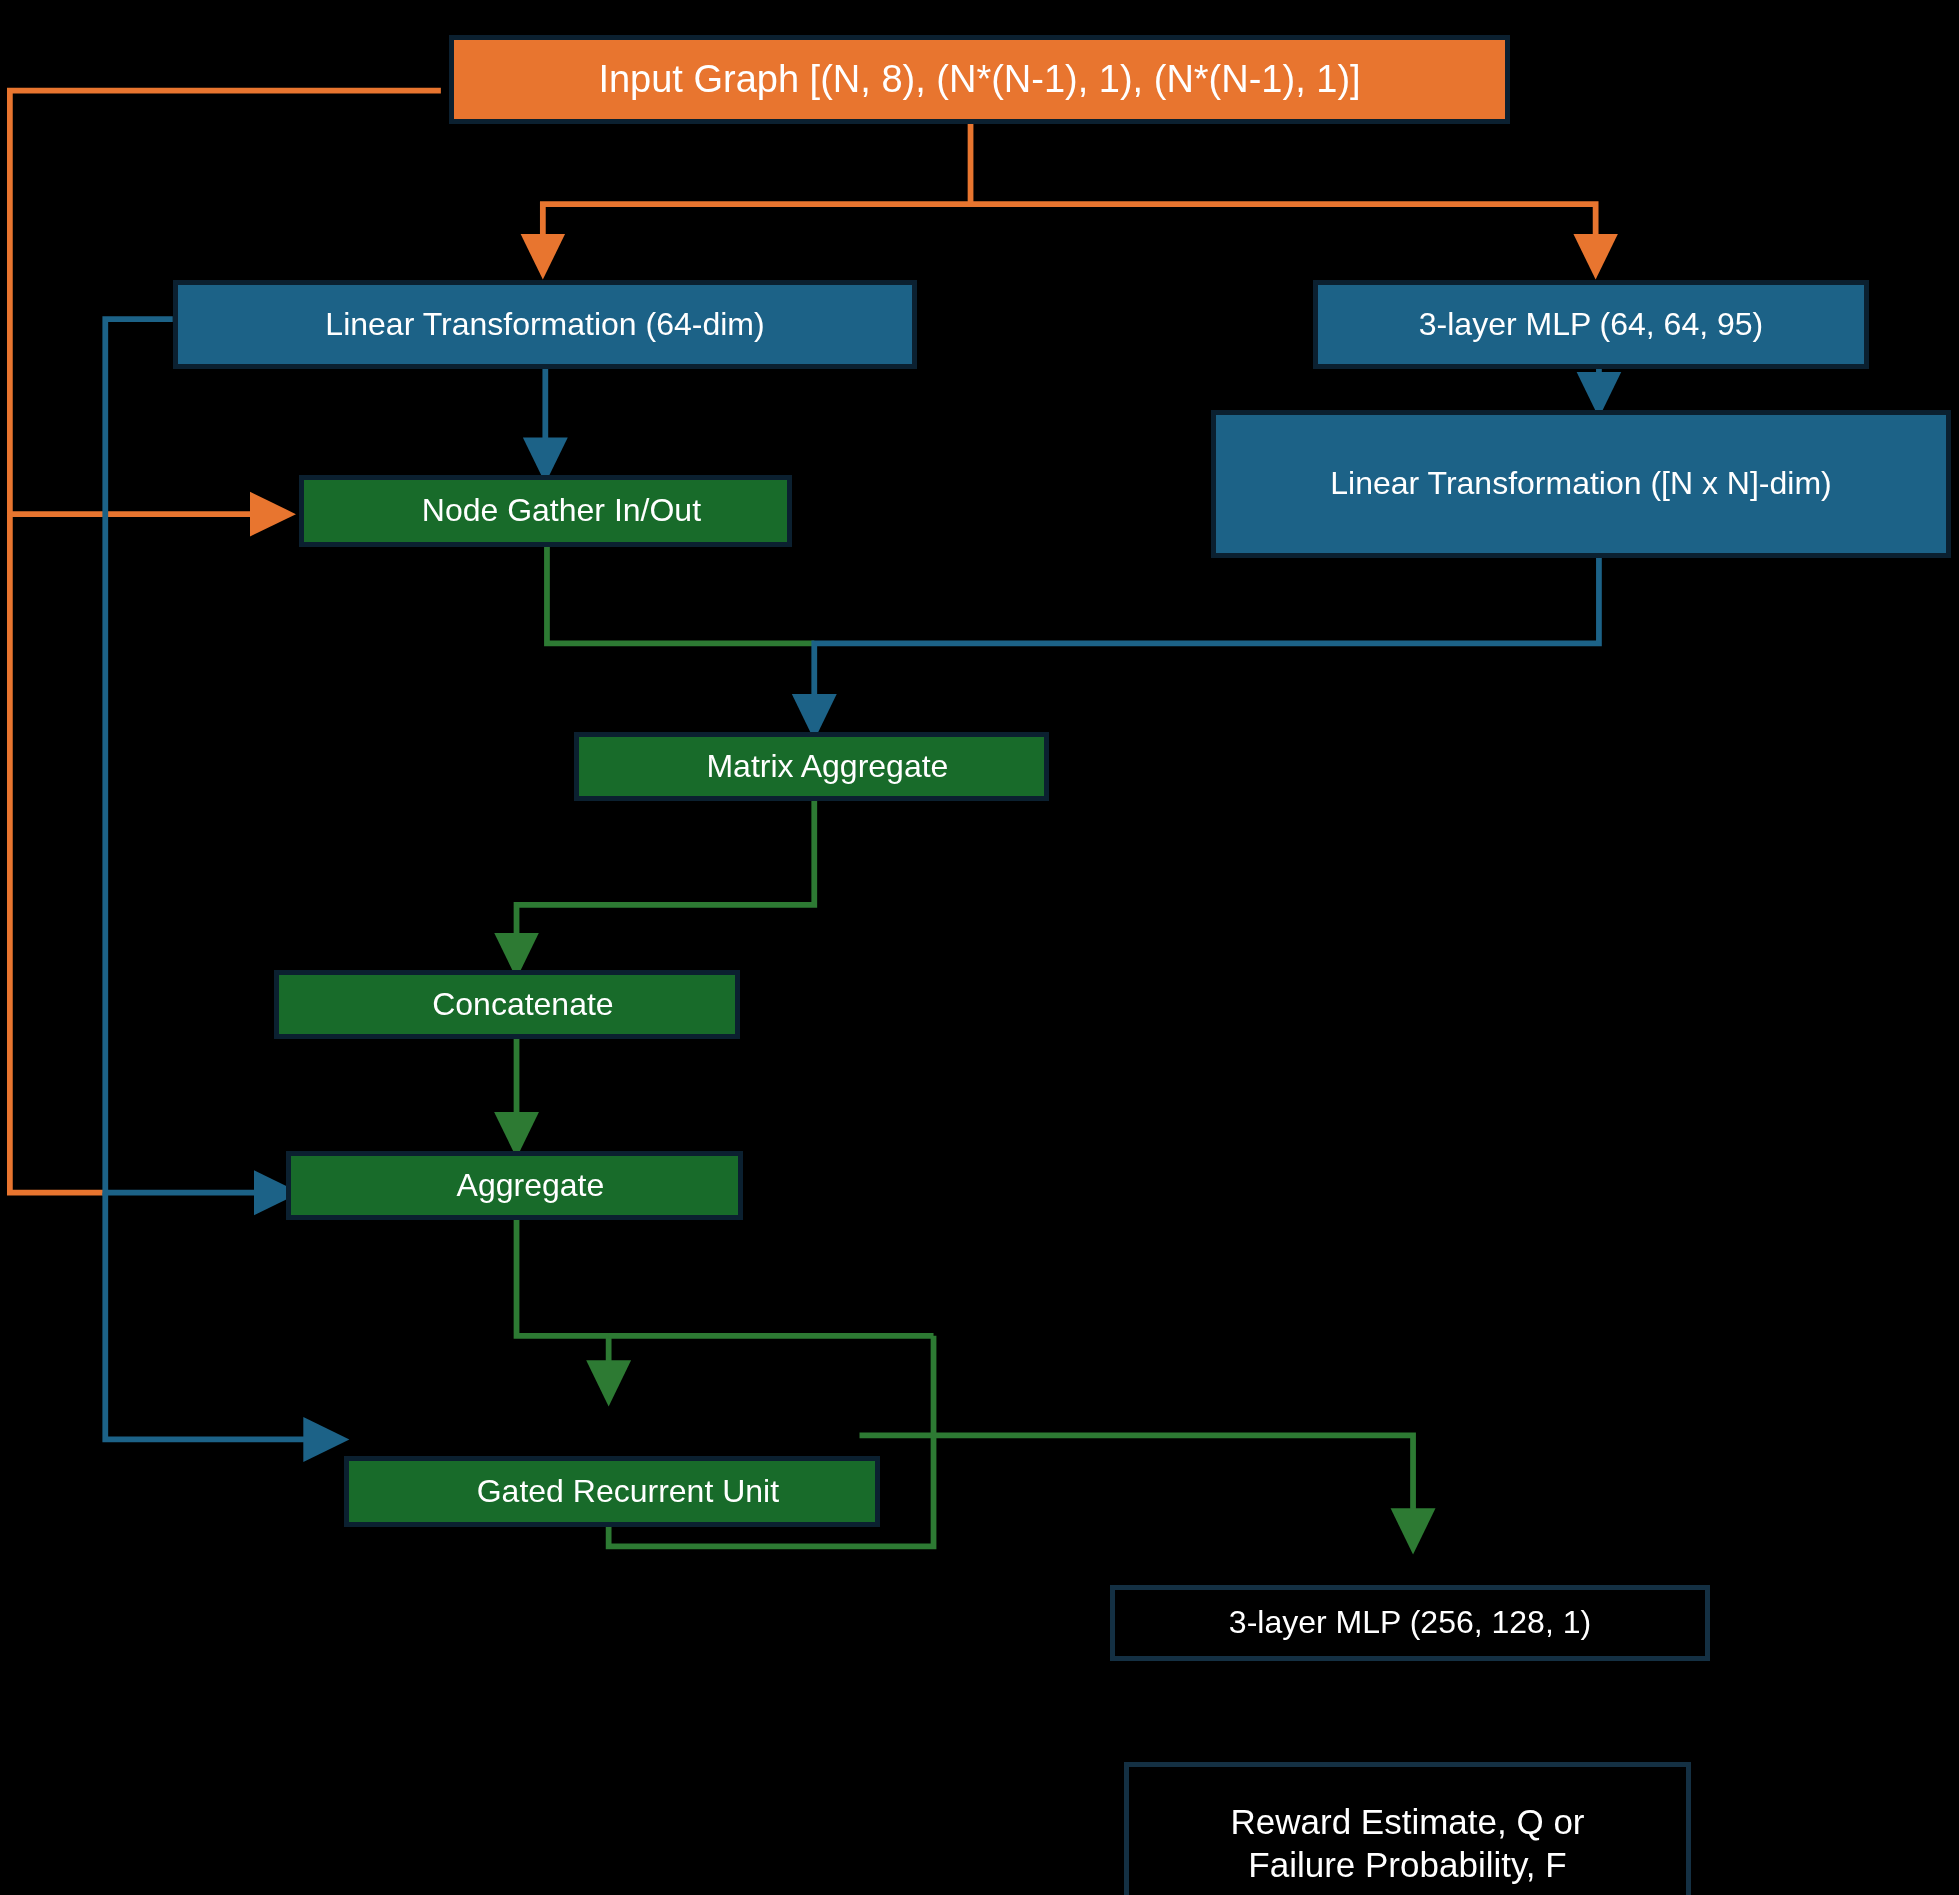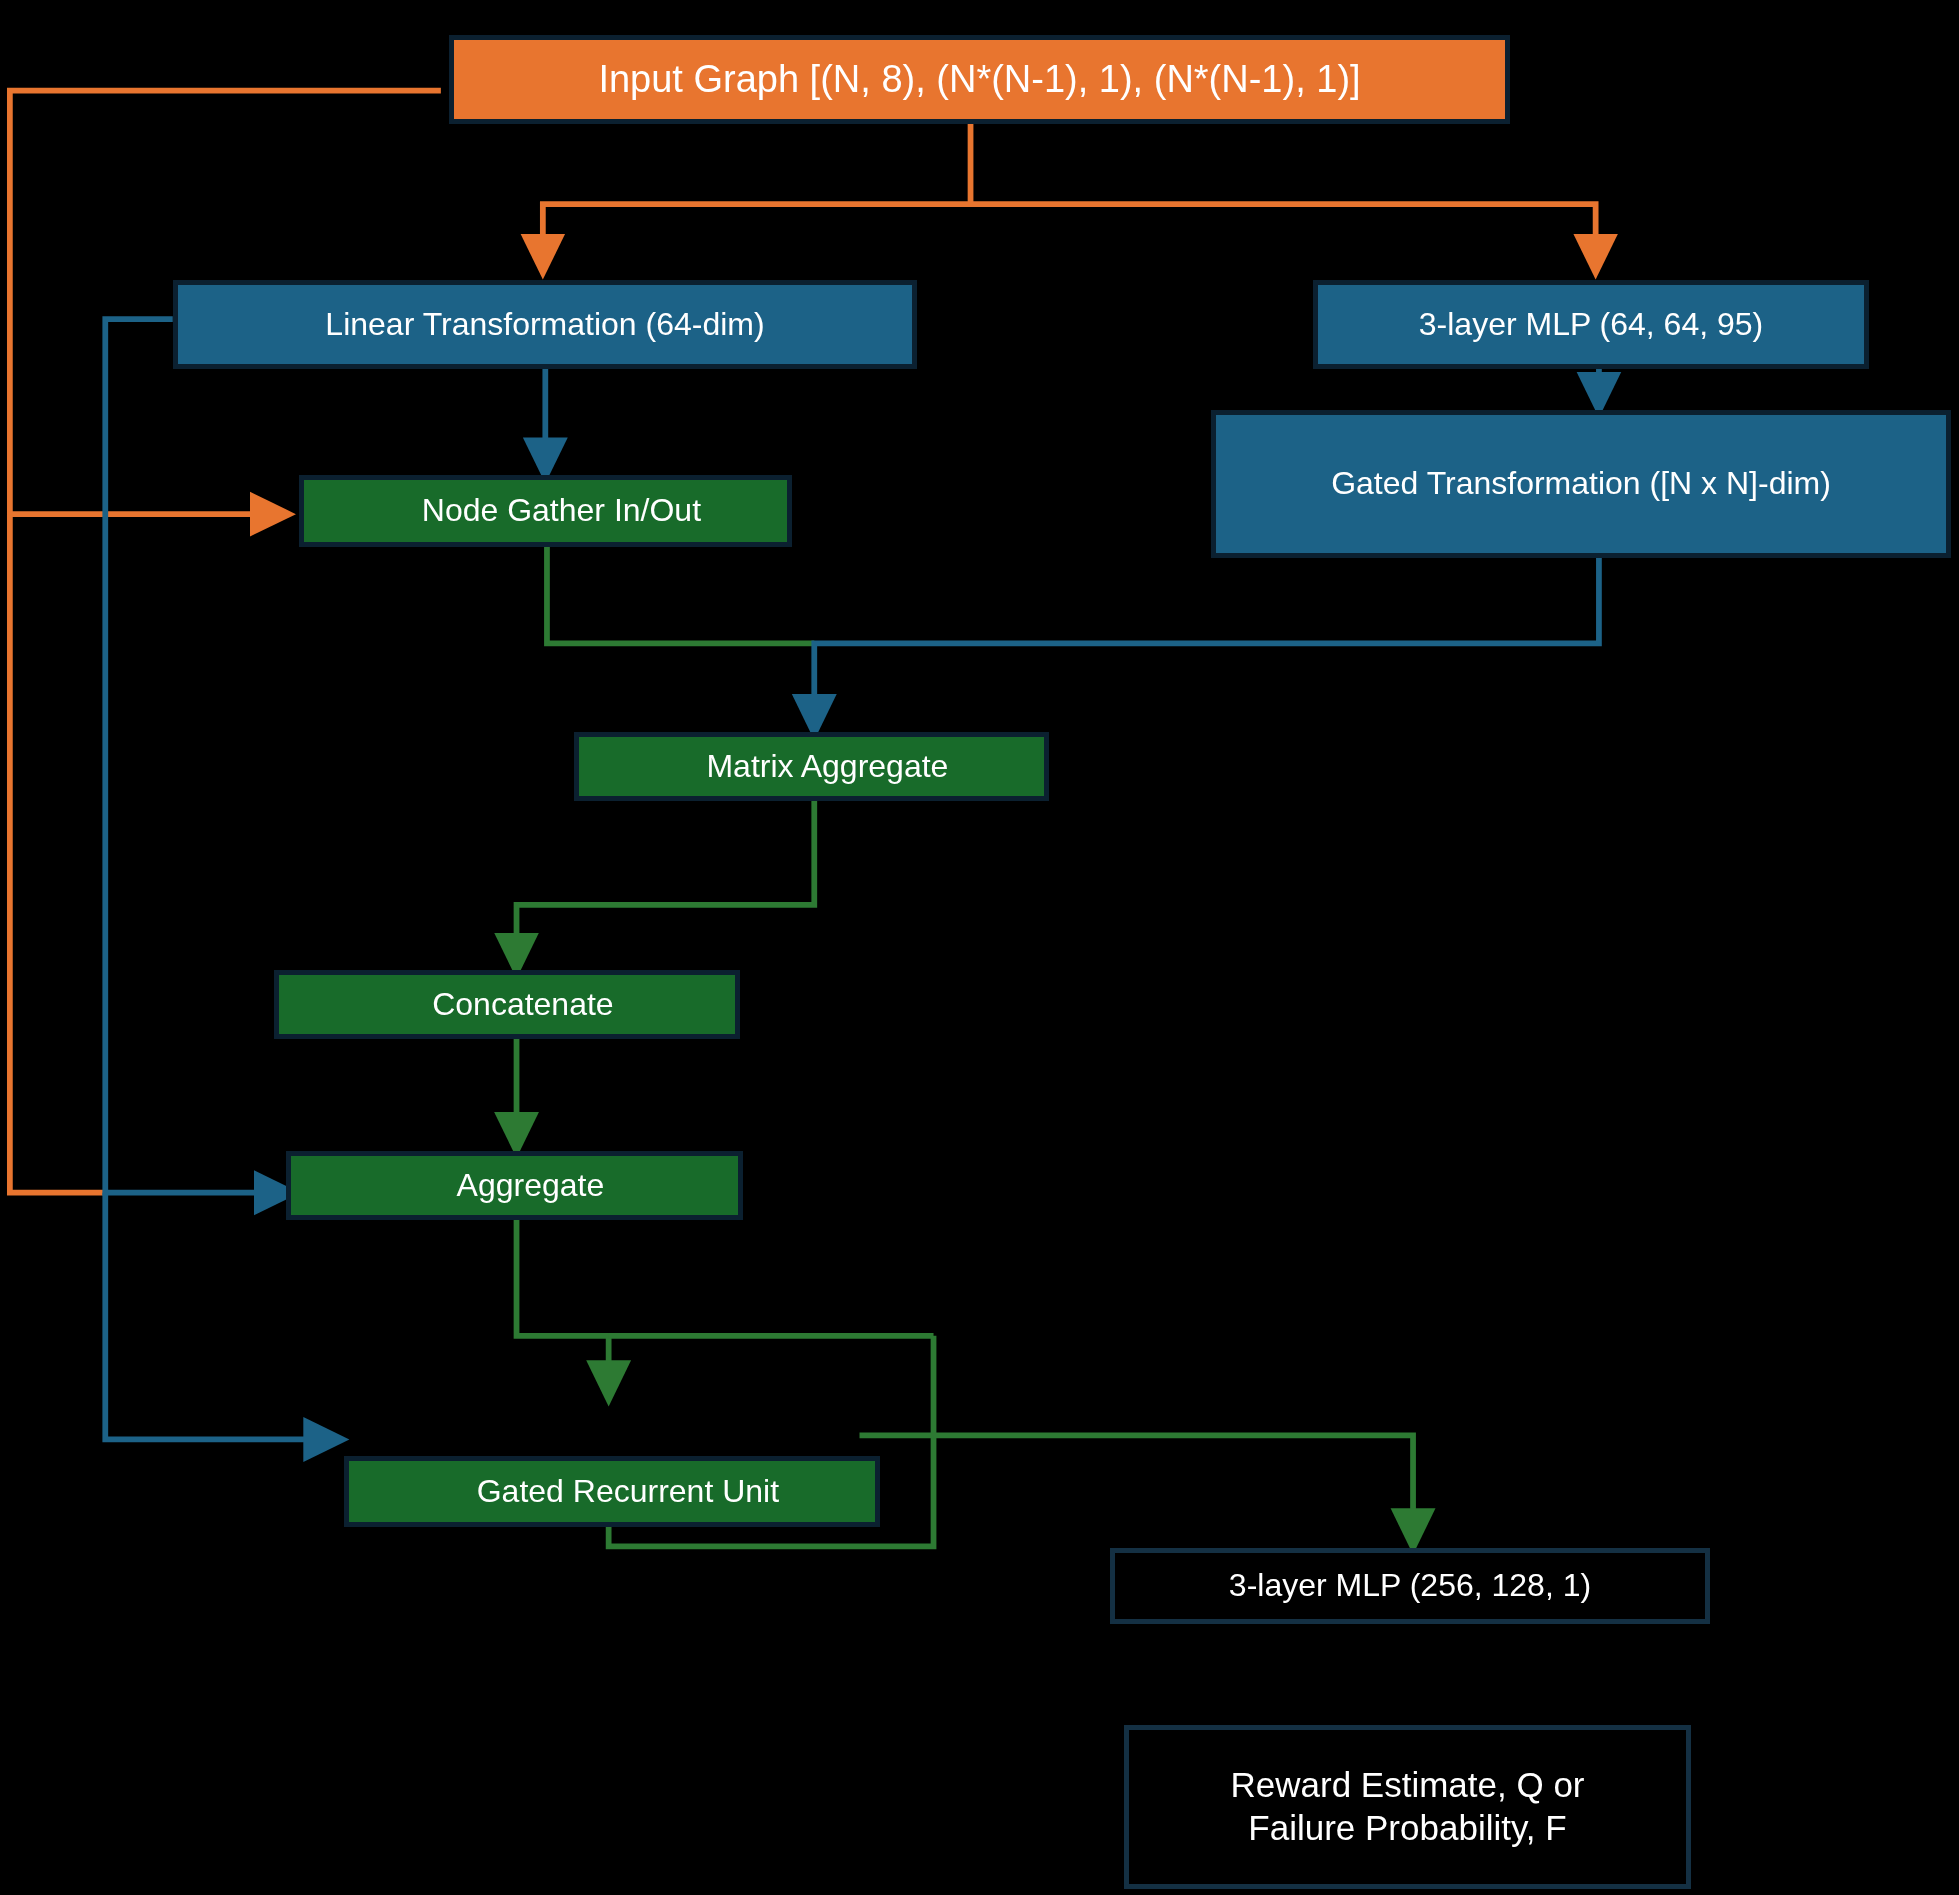--- a/index.html
+++ b/index.html
@@ -34,21 +34,21 @@
     text-align: center;
     color: #ffffff;
     border: 5.8px solid #0b2030;
     z-index: 5;
     line-height: 1.22;
     padding: 0 8.2px;
   }
   .node.orange { background: #e8752f; margin-left: 8px; }
   .node.blue   { background: #1c6287; }
   .node.green  { background: #186b2a; padding-left: 40px; }
-  .node.hollow { background: #000000; border-color: #143043; }
+  .node.hollow { background: #000000; border-color: #143043; margin-top: 37px; }
   .t-big   { font-size: 38px; }
   .t-mid   { font-size: 32px; }
   .t-sm    { font-size: 35px; }
 </style>
 </head>
 <body>
 
 <div id="stage">
 
   <svg id="wires" viewBox="0 0 2383 2305" width="1960" height="1896" xmlns="http://www.w3.org/2000/svg">
@@ -109,21 +109,21 @@
 
   <div class="node blue t-mid" style="left:1313px; top:280px; width:556px; height:89px;">
     <span>3-layer MLP (64, 64, 95)</span>
   </div>
 
   <div class="node green t-mid" style="left:299px; top:475px; width:493px; height:72px;">
     <span>Node Gather In/Out</span>
   </div>
 
   <div class="node blue t-mid" style="left:1211px; top:410px; width:740px; height:148px;">
-    <span>Gated Transformation ([N x N]-dim)</span>
+    <span>Linear Transformation ([N x N]-dim)</span>
   </div>
 
   <div class="node green t-mid" style="left:574px; top:732px; width:475px; height:69px;">
     <span>Matrix Aggregate</span>
   </div>
 
   <div class="node green t-mid" style="left:274px; top:970px; width:466px; height:69px;">
     <span>Concatenate</span>
   </div>
 

